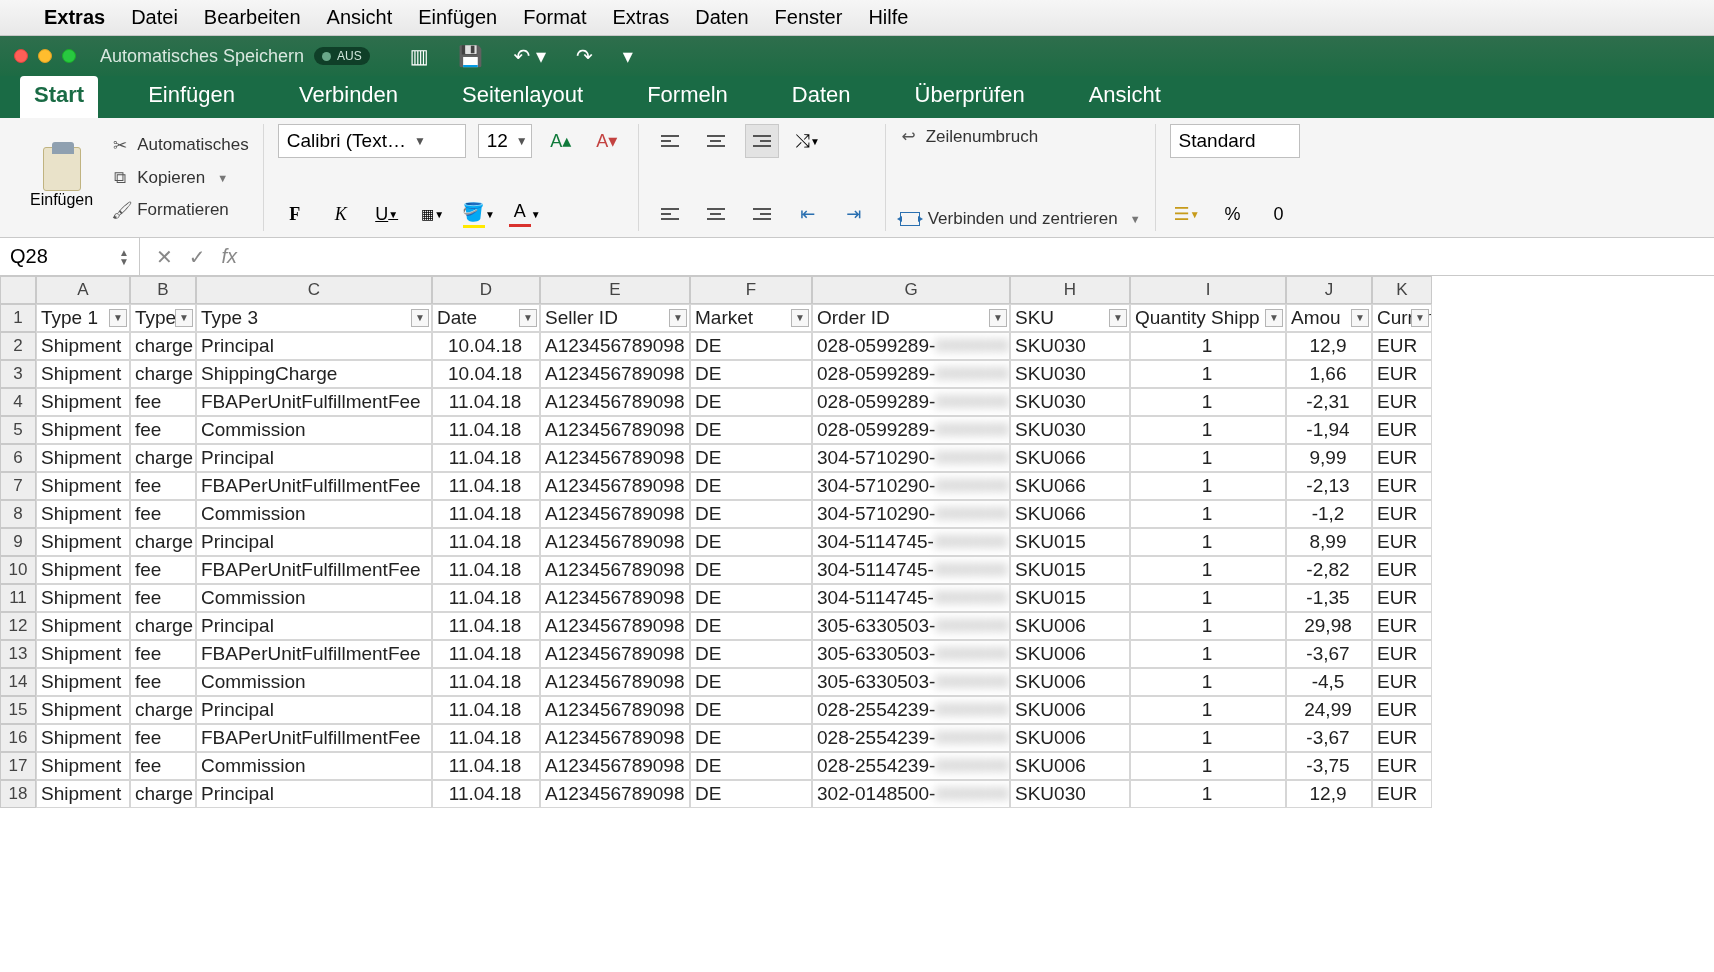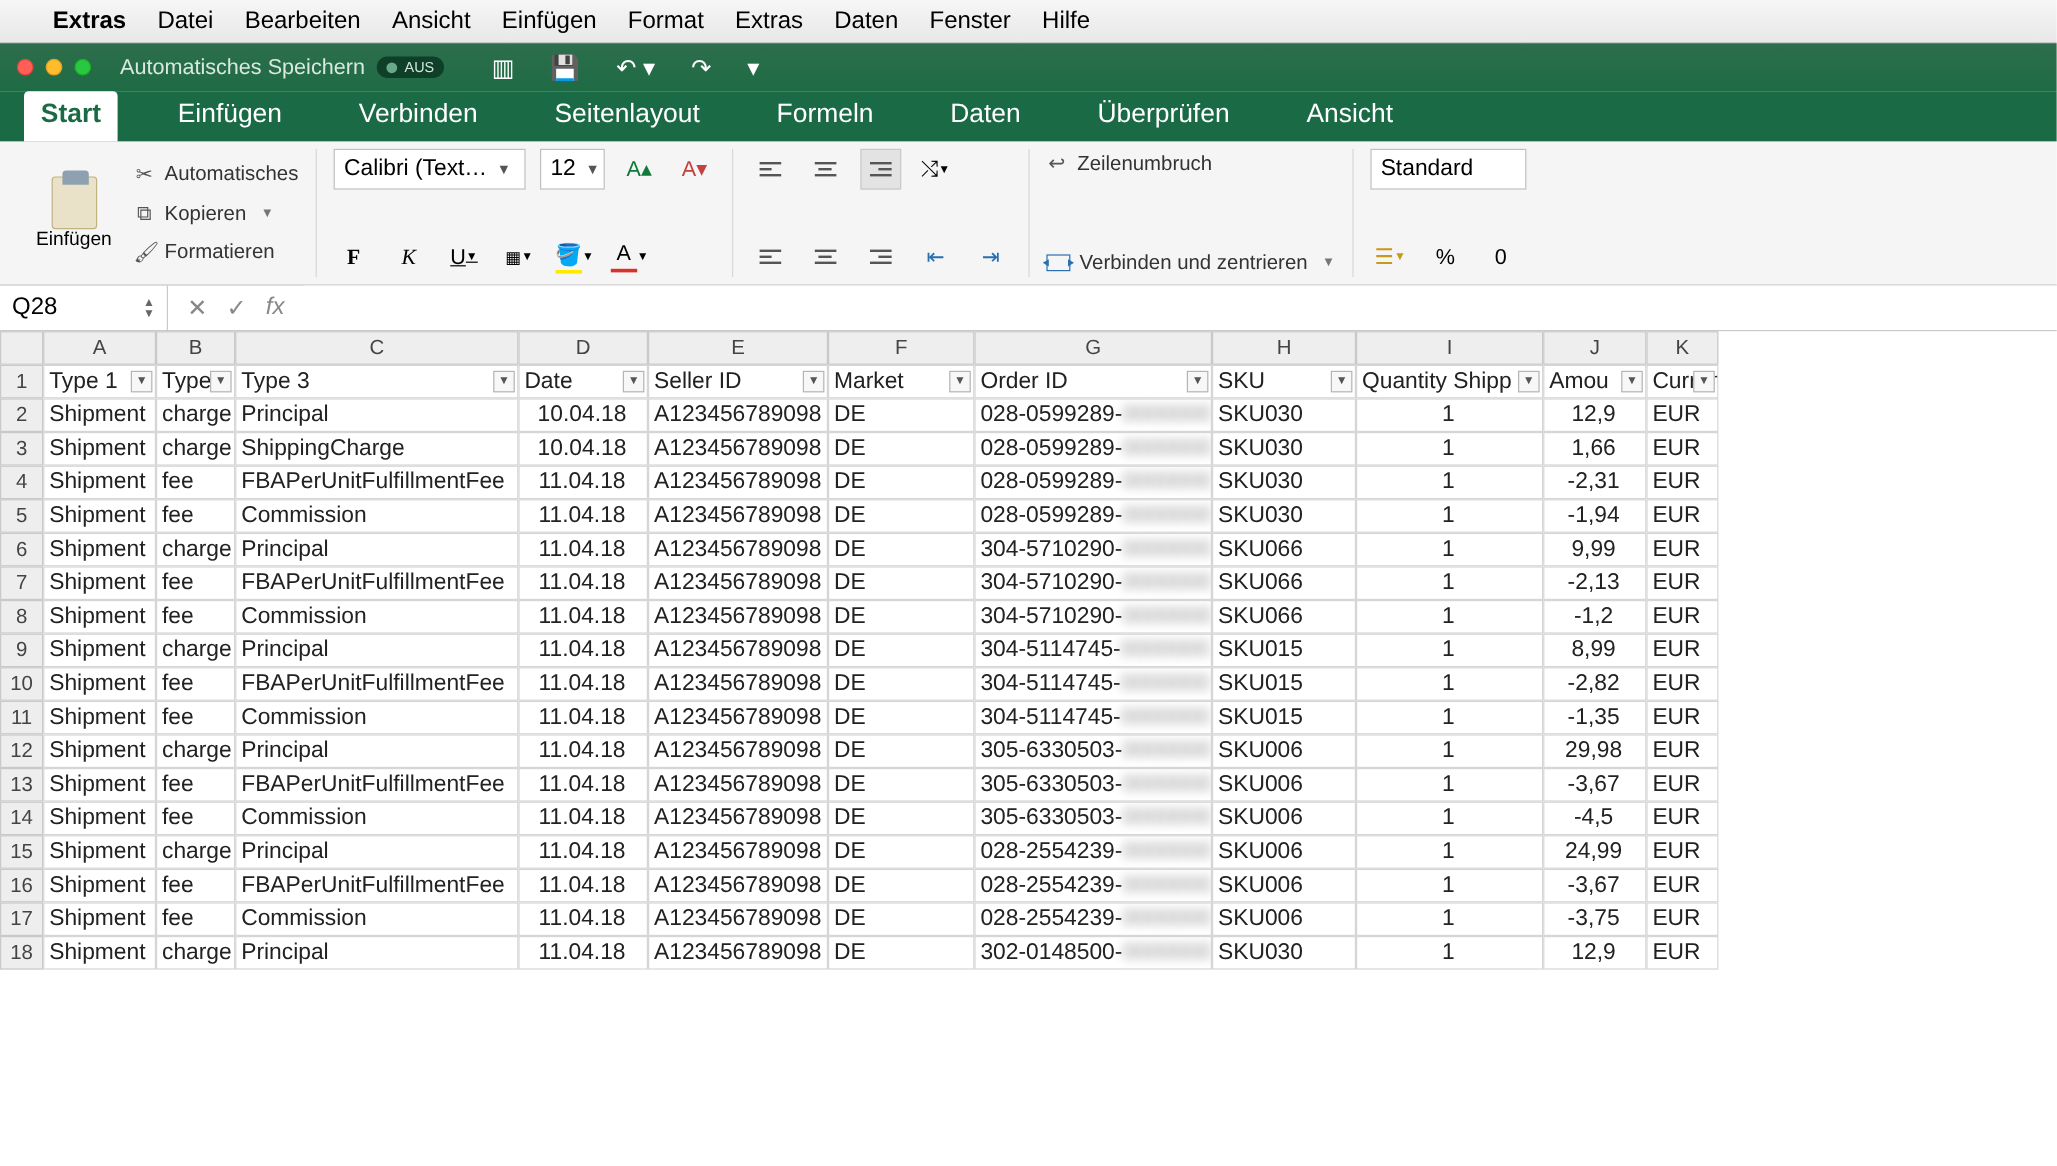--- a/index.html
+++ b/index.html
@@ -31,21 +31,21 @@
 .ribbon { background: #f5f5f5; border-bottom: 1px solid #c9c9c9; height: 120px; display: flex; padding: 6px 10px; }
 .group { border-right: 1px solid #d8d8d8; padding: 0 14px; display: flex; flex-direction: column; justify-content: space-between; }
 .group-row { display: flex; align-items: center; gap: 12px; }
 .group .bigbtn { display: flex; flex-direction: column; align-items: center; font-size: 16px; padding: 0 6px; cursor: pointer; }
 .paste-icon { width: 38px; height: 44px; background: #e9e2c9; border: 1px solid #c0b380; position: relative; border-radius: 3px; }
 .paste-icon::before { content: ""; position: absolute; top: -6px; left: 8px; width: 22px; height: 12px; background: #8fa0b0; border-radius: 3px 3px 0 0; }
 .smitem { display: flex; align-items: center; gap: 8px; font-size: 17px; color: #333; cursor: pointer; padding: 2px 0; }
 .si { width: 18px; text-align: center; color: #555; }
 .selectbox { border: 1px solid #bfbfbf; background: #fff; height: 34px; display: flex; align-items: center; padding: 0 8px; font-size: 19px; cursor: pointer; }
 .selectbox .dd { margin-left: 8px; font-size: 12px; color: #555; }
-.fontname { width: 160px; }
+.fontname { width: 188px; }
 .fontsize { width: 54px; }
 .ribicon { width: 34px; height: 34px; display: flex; align-items: center; justify-content: center; border: 1px solid transparent; cursor: pointer; font-size: 18px; }
 .ribicon.sel { background: #e3e3e3; border-color: #c9c9c9; }
 .fontgrow { color: #0f7a3a; }
 .fontshrink { color: #c34240; }
 .bold { font-weight: 700; font-family: Georgia, serif; }
 .italic { font-style: italic; font-family: Georgia, serif; }
 .und { text-decoration: underline; }
 .colorline { width: 22px; height: 3px; display: block; margin-top: 2px; }
 .aline { display: inline-flex; flex-direction: column; width: 18px; gap: 3px; }

